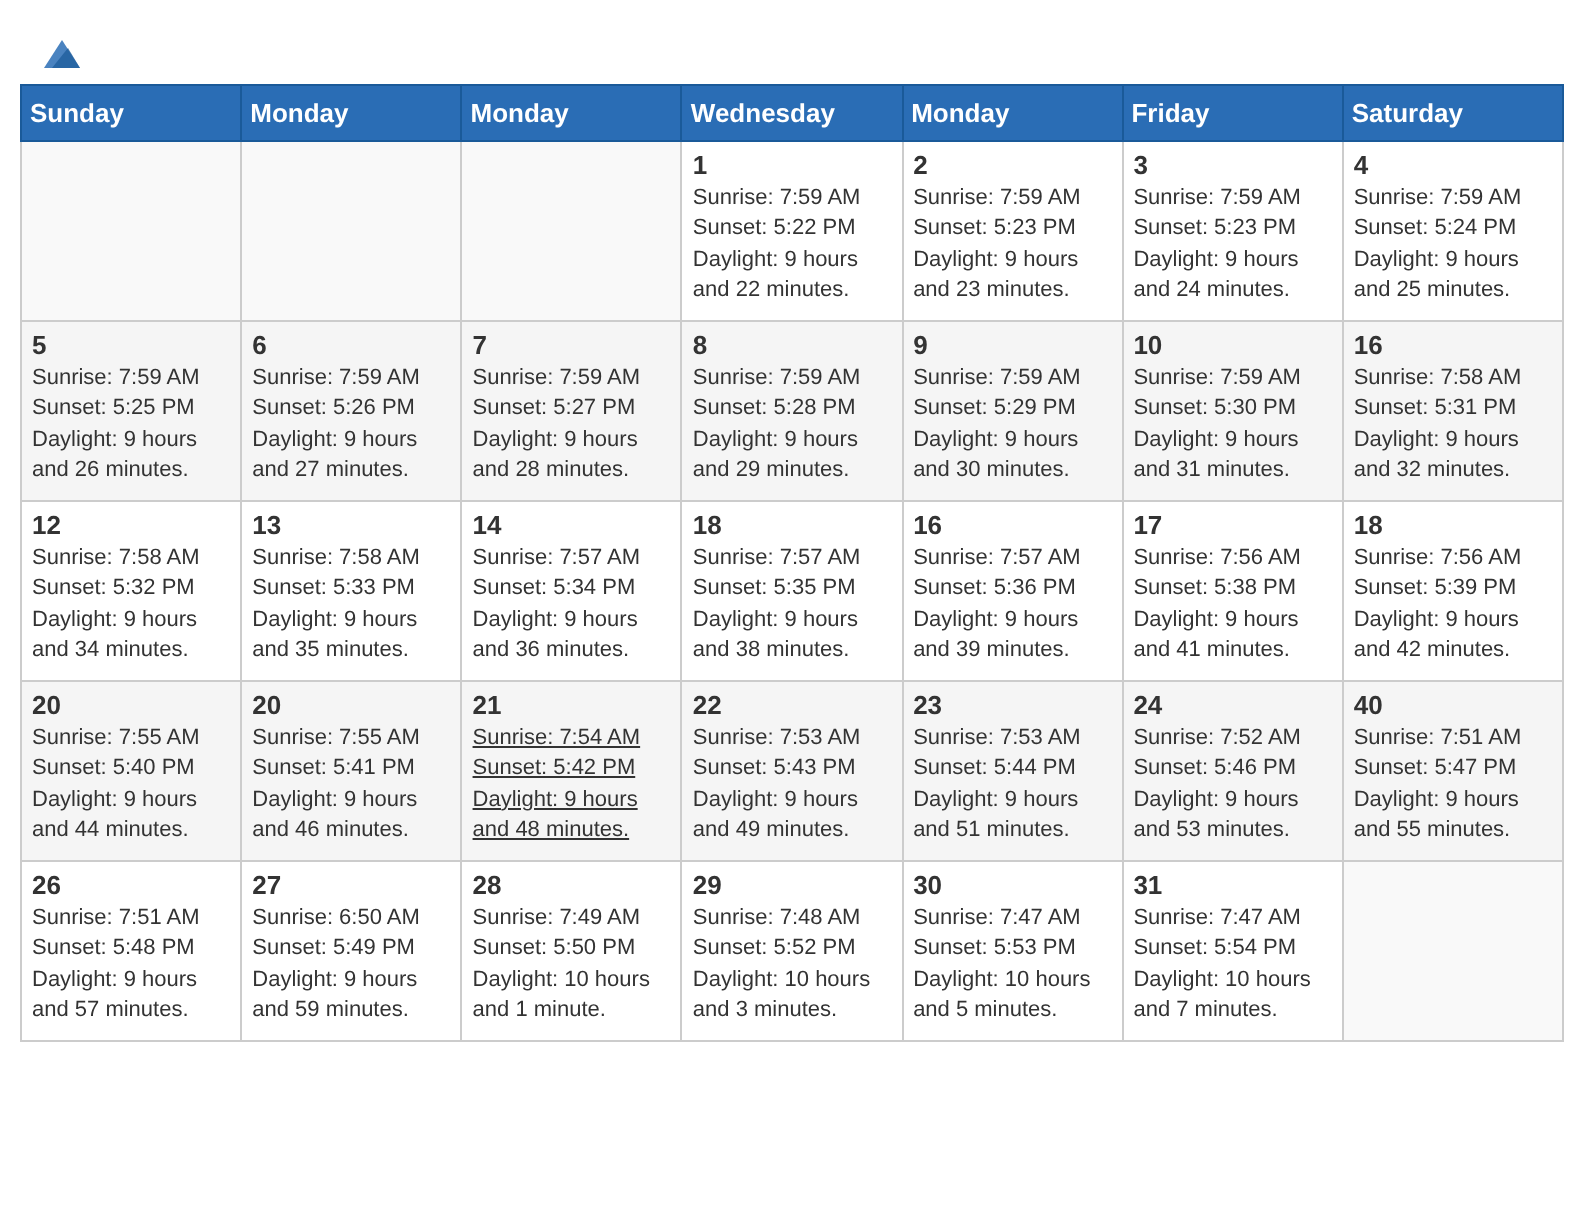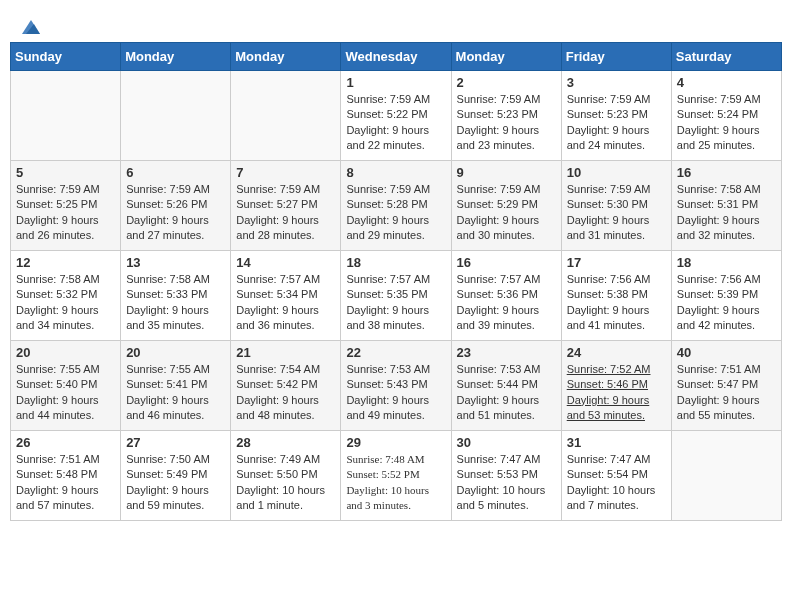--- a/index.html
+++ b/index.html
@@ -245,71 +245,71 @@
 Daylight: 9 hours and 44 minutes.</div>
         </td>
         <td>
           <span class="day-number">20</span>
           <div class="day-info" style="white-space: pre-line;">Sunrise: 7:55 AM
 Sunset: 5:41 PM
 Daylight: 9 hours and 46 minutes.</div>
         </td>
         <td>
           <span class="day-number">21</span>
-          <div class="day-info" style="white-space: pre-line;">Sunrise: 7:54 AM
+          <div class="day-info" style="white-space: pre-line; text-decoration: underline;">Sunrise: 7:54 AM
 Sunset: 5:42 PM
 Daylight: 9 hours and 48 minutes.</div>
         </td>
         <td>
           <span class="day-number">22</span>
           <div class="day-info" style="white-space: pre-line;">Sunrise: 7:53 AM
 Sunset: 5:43 PM
 Daylight: 9 hours and 49 minutes.</div>
         </td>
         <td>
           <span class="day-number">23</span>
           <div class="day-info" style="white-space: pre-line;">Sunrise: 7:53 AM
 Sunset: 5:44 PM
 Daylight: 9 hours and 51 minutes.</div>
         </td>
         <td>
           <span class="day-number">24</span>
-          <div class="day-info" style="white-space: pre-line; text-decoration: underline;">Sunrise: 7:52 AM
+          <div class="day-info" style="white-space: pre-line;">Sunrise: 7:52 AM
 Sunset: 5:46 PM
 Daylight: 9 hours and 53 minutes.</div>
         </td>
         <td>
           <span class="day-number">40</span>
           <div class="day-info" style="white-space: pre-line;">Sunrise: 7:51 AM
 Sunset: 5:47 PM
 Daylight: 9 hours and 55 minutes.</div>
         </td>
       </tr>
       <tr>
         <td>
           <span class="day-number">26</span>
           <div class="day-info" style="white-space: pre-line;">Sunrise: 7:51 AM
 Sunset: 5:48 PM
 Daylight: 9 hours and 57 minutes.</div>
         </td>
         <td>
           <span class="day-number">27</span>
-          <div class="day-info" style="white-space: pre-line;">Sunrise: 7:50 AM
+          <div class="day-info" style="white-space: pre-line;">Sunrise: 6:50 AM
 Sunset: 5:49 PM
 Daylight: 9 hours and 59 minutes.</div>
         </td>
         <td>
           <span class="day-number">28</span>
           <div class="day-info" style="white-space: pre-line;">Sunrise: 7:49 AM
 Sunset: 5:50 PM
 Daylight: 10 hours and 1 minute.</div>
         </td>
         <td>
           <span class="day-number">29</span>
-          <div class="day-info" style="white-space: pre-line; font-family: Liberation Serif, serif;">Sunrise: 7:48 AM
+          <div class="day-info" style="white-space: pre-line;">Sunrise: 7:48 AM
 Sunset: 5:52 PM
 Daylight: 10 hours and 3 minutes.</div>
         </td>
         <td>
           <span class="day-number">30</span>
           <div class="day-info" style="white-space: pre-line;">Sunrise: 7:47 AM
 Sunset: 5:53 PM
 Daylight: 10 hours and 5 minutes.</div>
         </td>
         <td>

